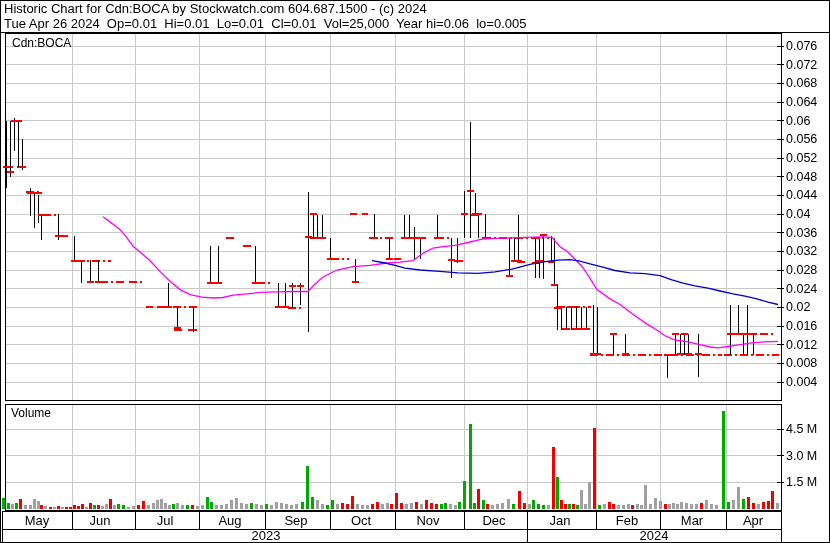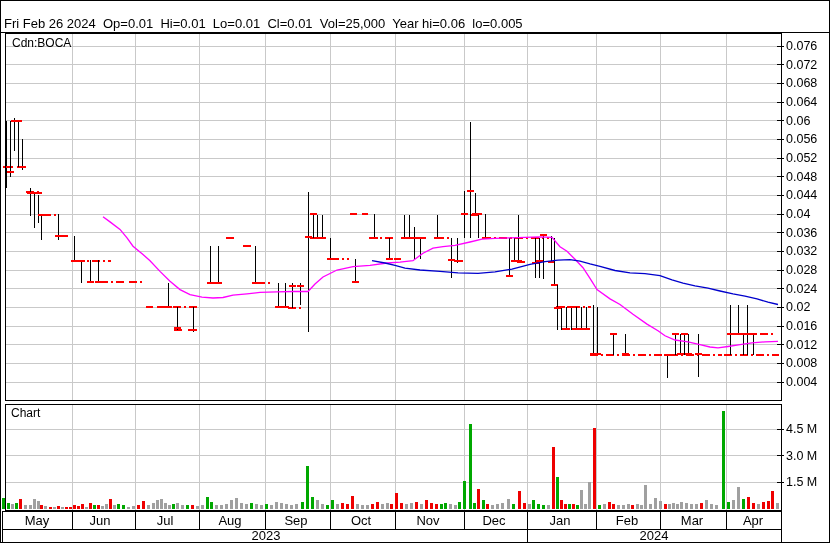--- a/index.html
+++ b/index.html
@@ -11,23 +11,24 @@
   .panel-label{position:absolute;font-size:12px;z-index:3;}
   #symlbl{left:12px;top:36px;}
   #vollbl{left:11px;top:406px;}
   svg{position:absolute;left:0;top:0;z-index:1;}
   svg text{font-family:"Liberation Sans",sans-serif;fill:#000;}
 </style>
 </head>
 <body>
 
 <div class="page">
-  <div class="hdr" id="hdr2">Fri Feb 26 2024  Op=0.01  Hi=0.01  Lo=0.01  Cl=0.01  Vol=25,000  Year hi=0.06  lo=0.005</div>
+  <div class="hdr" id="hdr1">Historic Chart for Cdn:BOCA by Stockwatch.com 604.687.1500 - (c) 2024</div>
+  <div class="hdr" id="hdr2">Tue Apr 26 2024  Op=0.01  Hi=0.01  Lo=0.01  Cl=0.01  Vol=25,000  Year hi=0.06  lo=0.005</div>
   <div class="panel-label" id="symlbl">Cdn:BOCA</div>
-  <div class="panel-label" id="vollbl">Chart</div>
+  <div class="panel-label" id="vollbl">Volume</div>
   <svg id="chart-svg" width="830" height="543" viewBox="0 0 830 543">
       <g>
         <line x1="5" y1="46" x2="781" y2="46" stroke="#c9c9c9" stroke-width="1" shape-rendering="crispEdges"></line>
         <line x1="5" y1="64.66666666666669" x2="781" y2="64.66666666666669" stroke="#c9c9c9" stroke-width="1" shape-rendering="crispEdges"></line>
         <line x1="5" y1="83.33333333333331" x2="781" y2="83.33333333333331" stroke="#c9c9c9" stroke-width="1" shape-rendering="crispEdges"></line>
         <line x1="5" y1="102" x2="781" y2="102" stroke="#c9c9c9" stroke-width="1" shape-rendering="crispEdges"></line>
         <line x1="5" y1="120.66666666666667" x2="781" y2="120.66666666666667" stroke="#c9c9c9" stroke-width="1" shape-rendering="crispEdges"></line>
         <line x1="5" y1="139.33333333333331" x2="781" y2="139.33333333333331" stroke="#c9c9c9" stroke-width="1" shape-rendering="crispEdges"></line>
         <line x1="5" y1="158" x2="781" y2="158" stroke="#c9c9c9" stroke-width="1" shape-rendering="crispEdges"></line>
         <line x1="5" y1="176.66666666666666" x2="781" y2="176.66666666666666" stroke="#c9c9c9" stroke-width="1" shape-rendering="crispEdges"></line>

